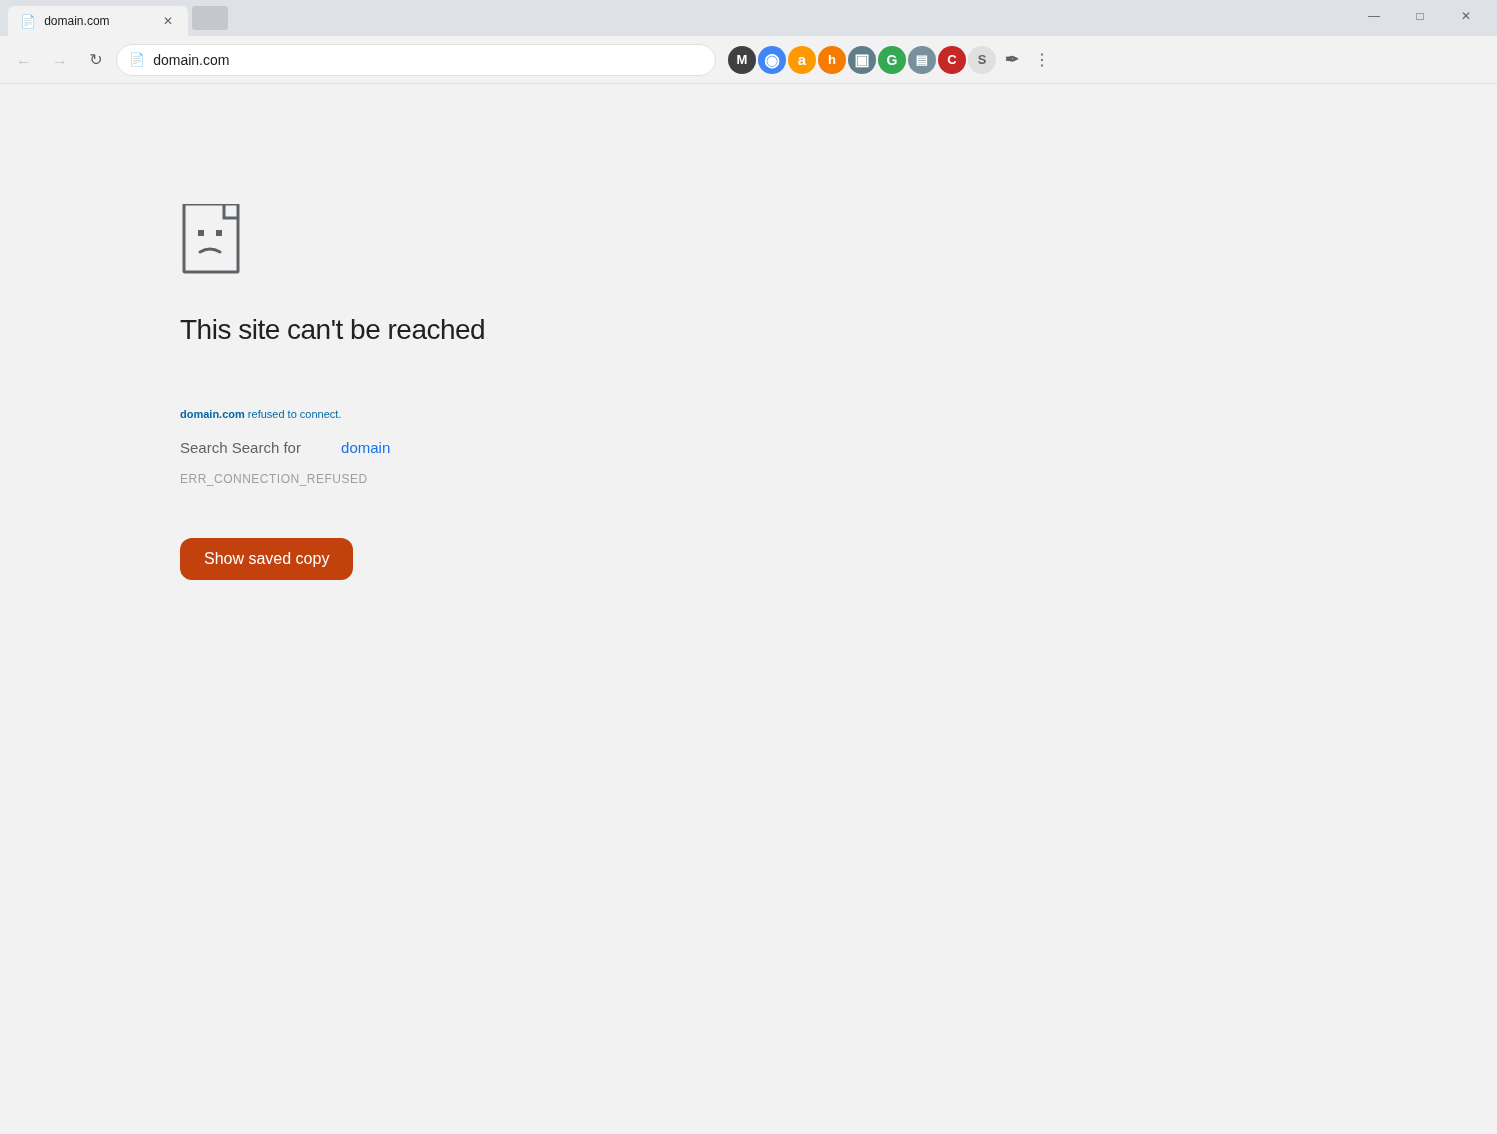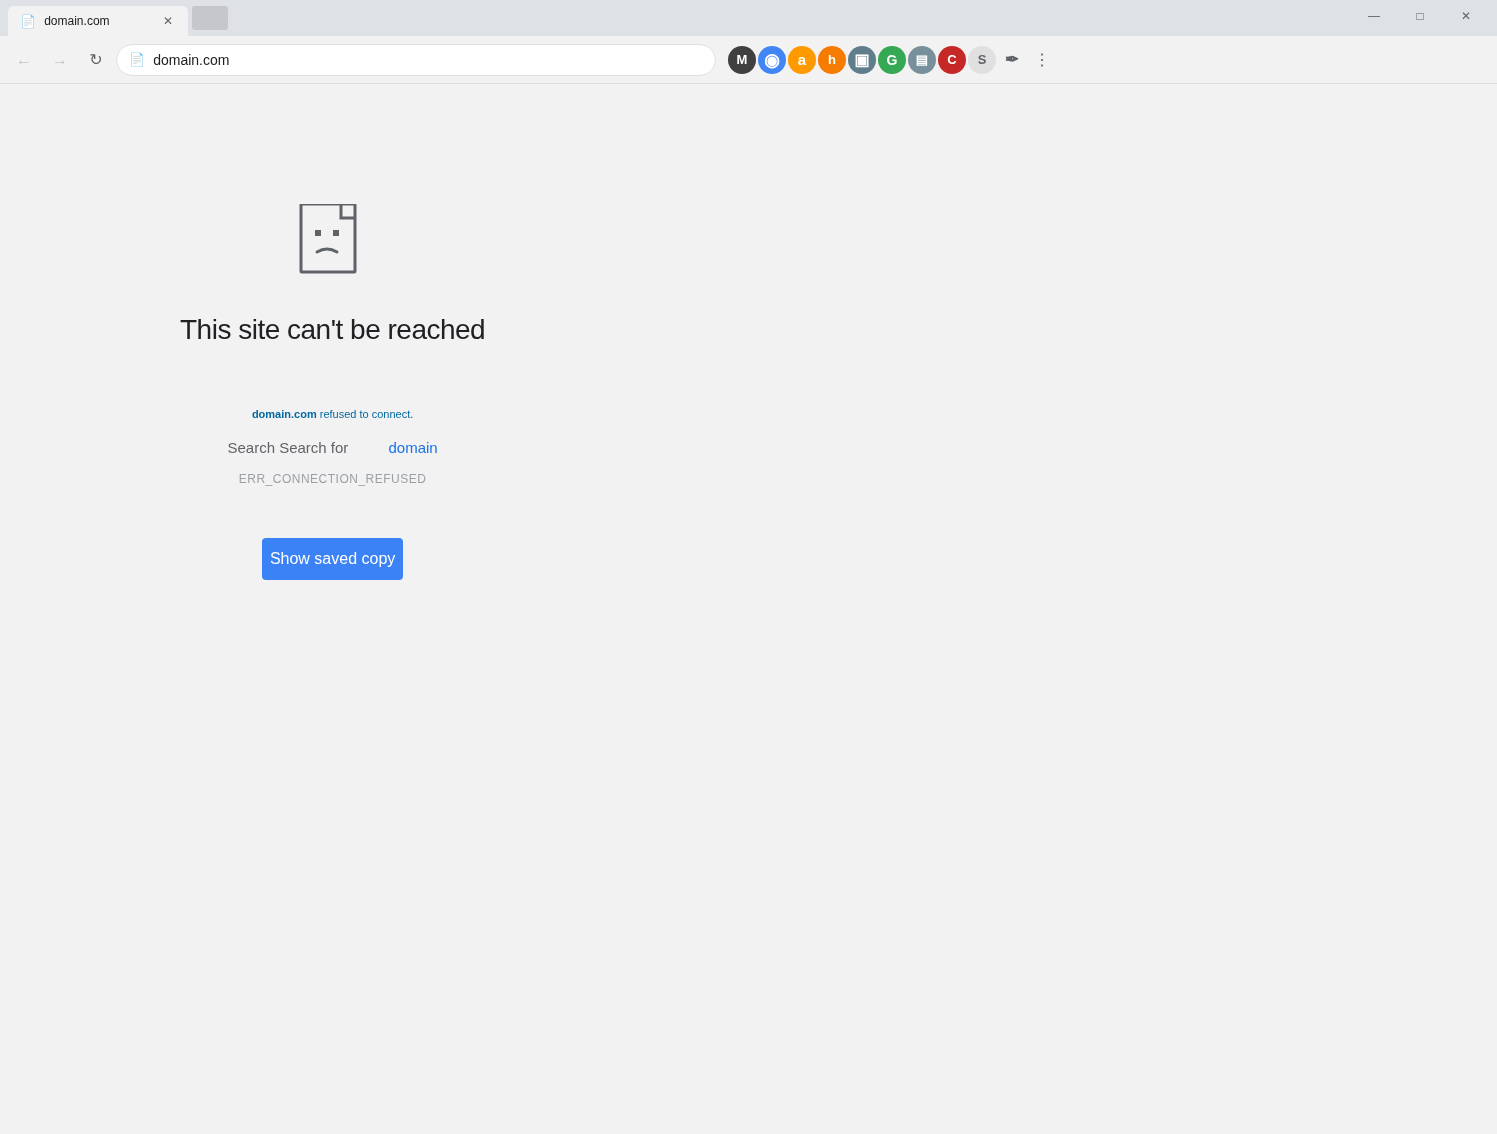--- a/index.html
+++ b/index.html
@@ -197,21 +197,21 @@
       flex: 1;
       background: #f2f2f2;
       display: flex;
       align-items: flex-start;
       padding: 120px 180px;
     }
 
     .error-container {
       display: flex;
       flex-direction: column;
-      align-items: center;
+      align-items: flex-start;
       gap: 0;
     }
 
     .error-icon {
       width: 72px;
       height: 80px;
       margin-bottom: 30px;
     }
 
     .error-title {
@@ -247,25 +247,25 @@
     }
 
     .error-code {
       font-size: 12px;
       color: #9aa0a6;
       margin-bottom: 52px;
       letter-spacing: 0.5px;
     }
 
     .show-saved-btn {
-      background: #3b82f6;
+      background: #c2410c;
       color: white;
       border: none;
-      border-radius: 4px;
-      padding: 12px 8px;
+      border-radius: 12px;
+      padding: 12px 24px;
       font-size: 16px;
       cursor: pointer;
       font-family: Arial, sans-serif;
     }
   </style>
 </head>
 <body>
 
 <div class="window">
 

